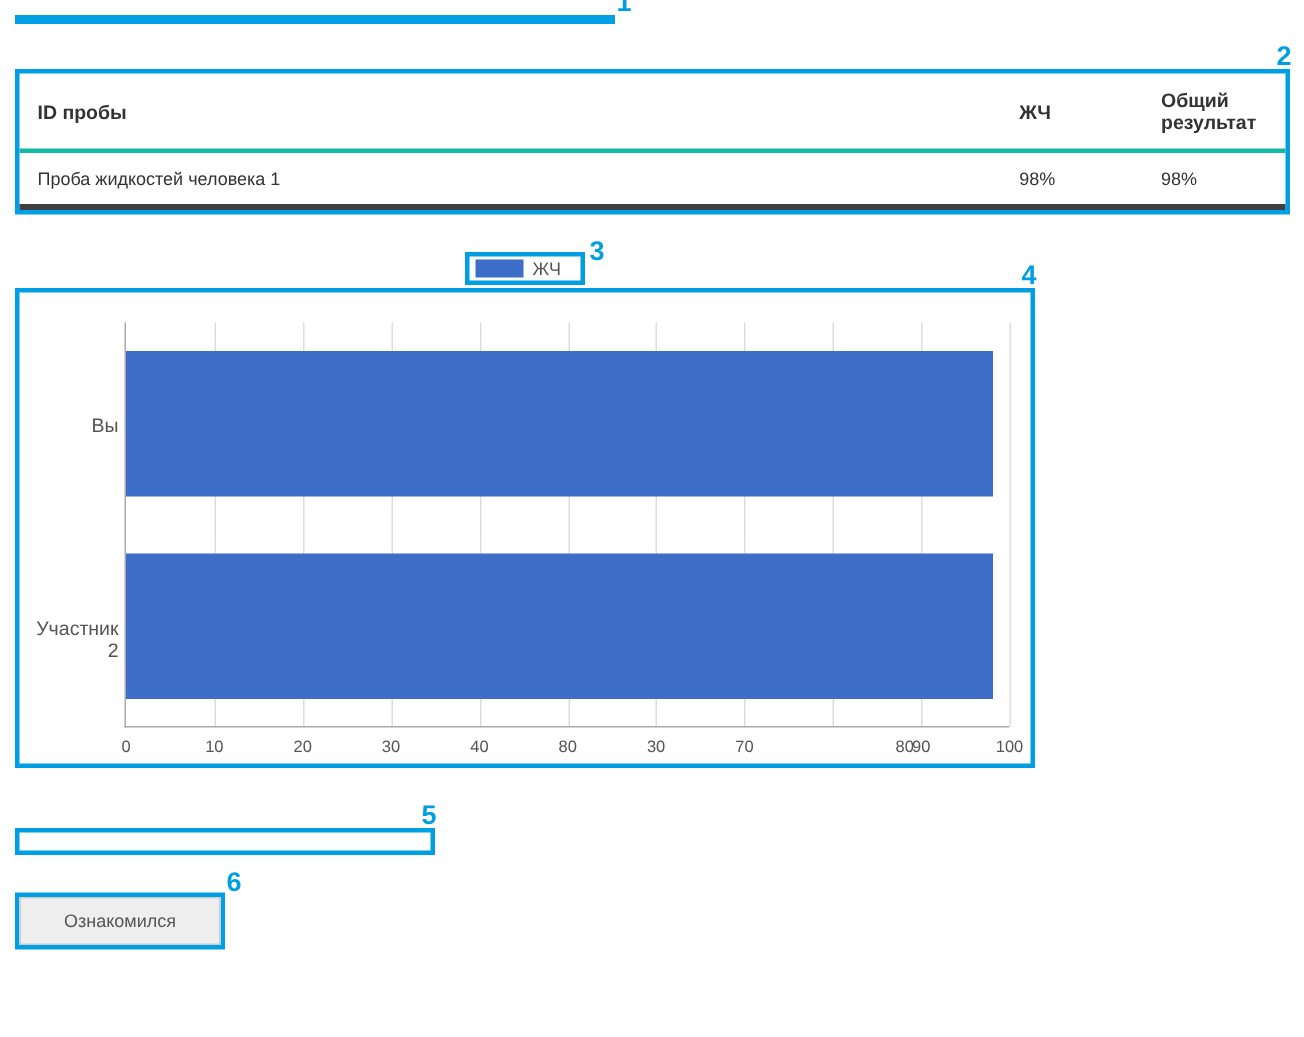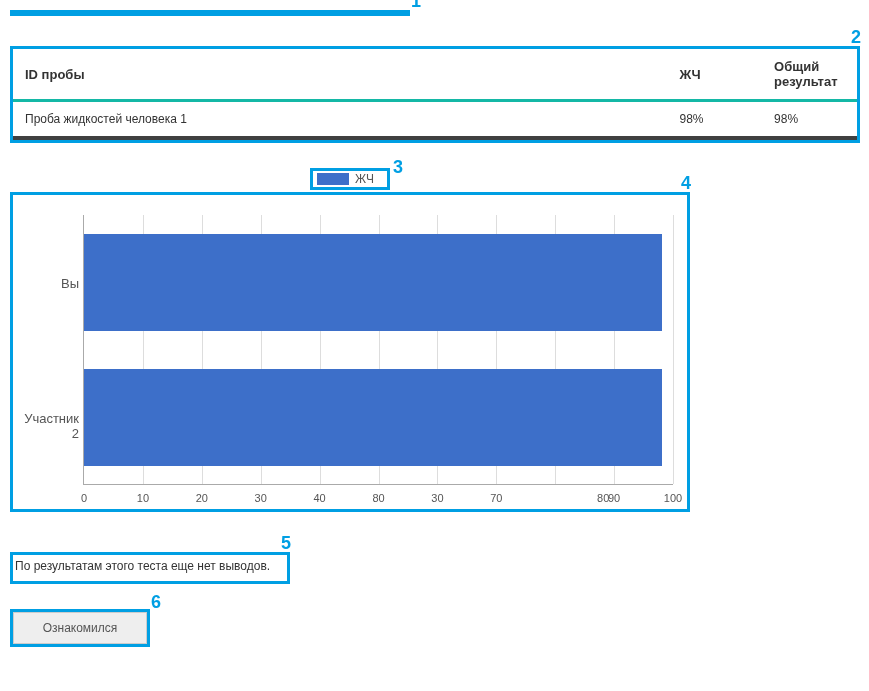--- a/index.html
+++ b/index.html
@@ -102,19 +102,18 @@
       <div class="y-label" style="top: 60.5px;">Вы</div>
       <div class="bar-row" style="top: 153.9px; height: 97.2px;">
         <div class="bar" style="width: 578.2px;"></div>
       </div>
       <div class="y-label" style="top: 195.5px;">Участник 2</div>
     </div>
 </div>
 
 <div class="conclusion-wrapper annotated">
   <span class="annot-label" style="top:-22px; right:-4px;">5</span>
-  <div class="conclusion-text">По результатам этого теста еще нет выводов.</div>
 </div>
 
 <div class="button-wrapper annotated">
   <span class="annot-label" style="top:-20px; right:-14px;">6</span>
   <button class="ack-button">Ознакомился</button>
 </div>
 
 </body></html>

